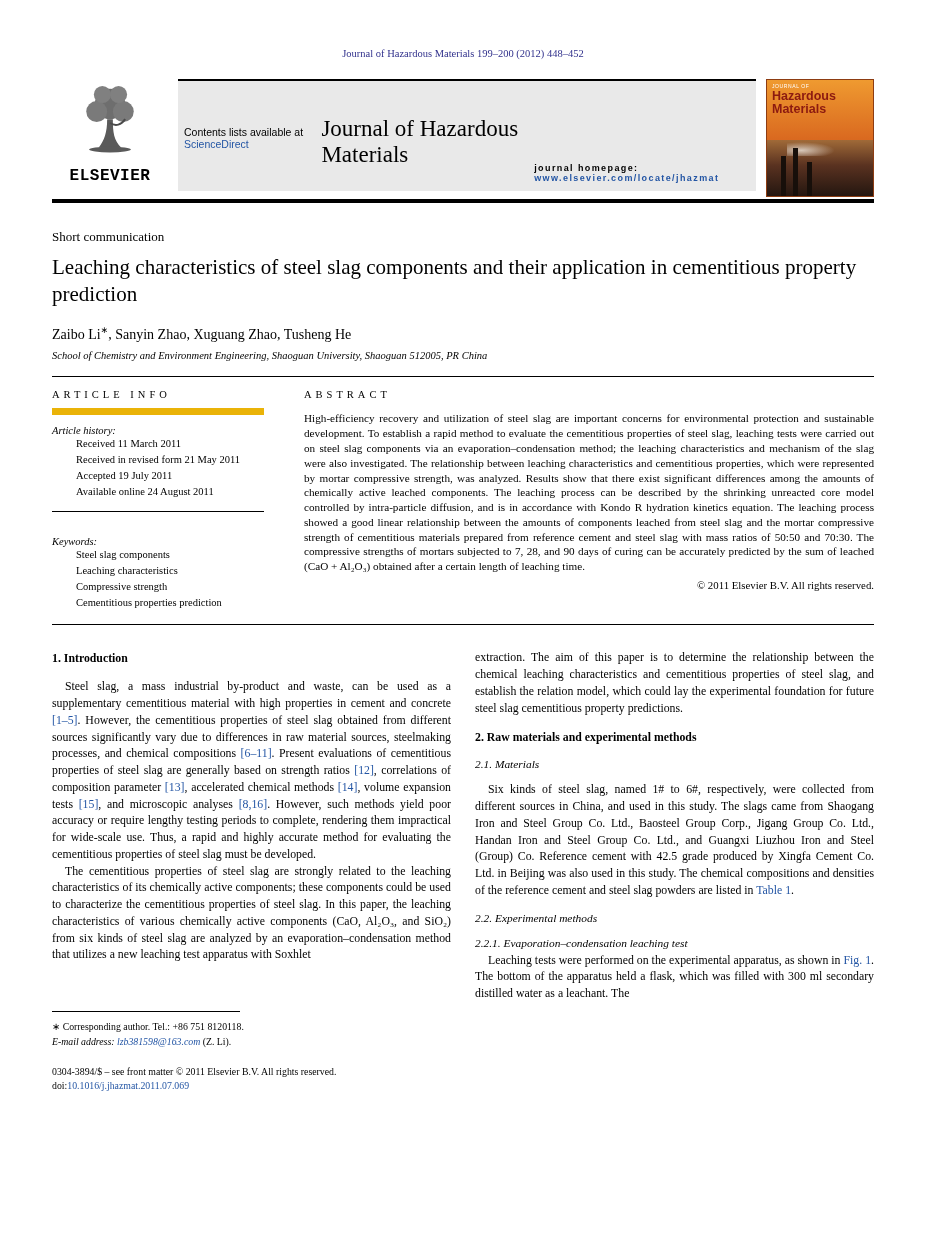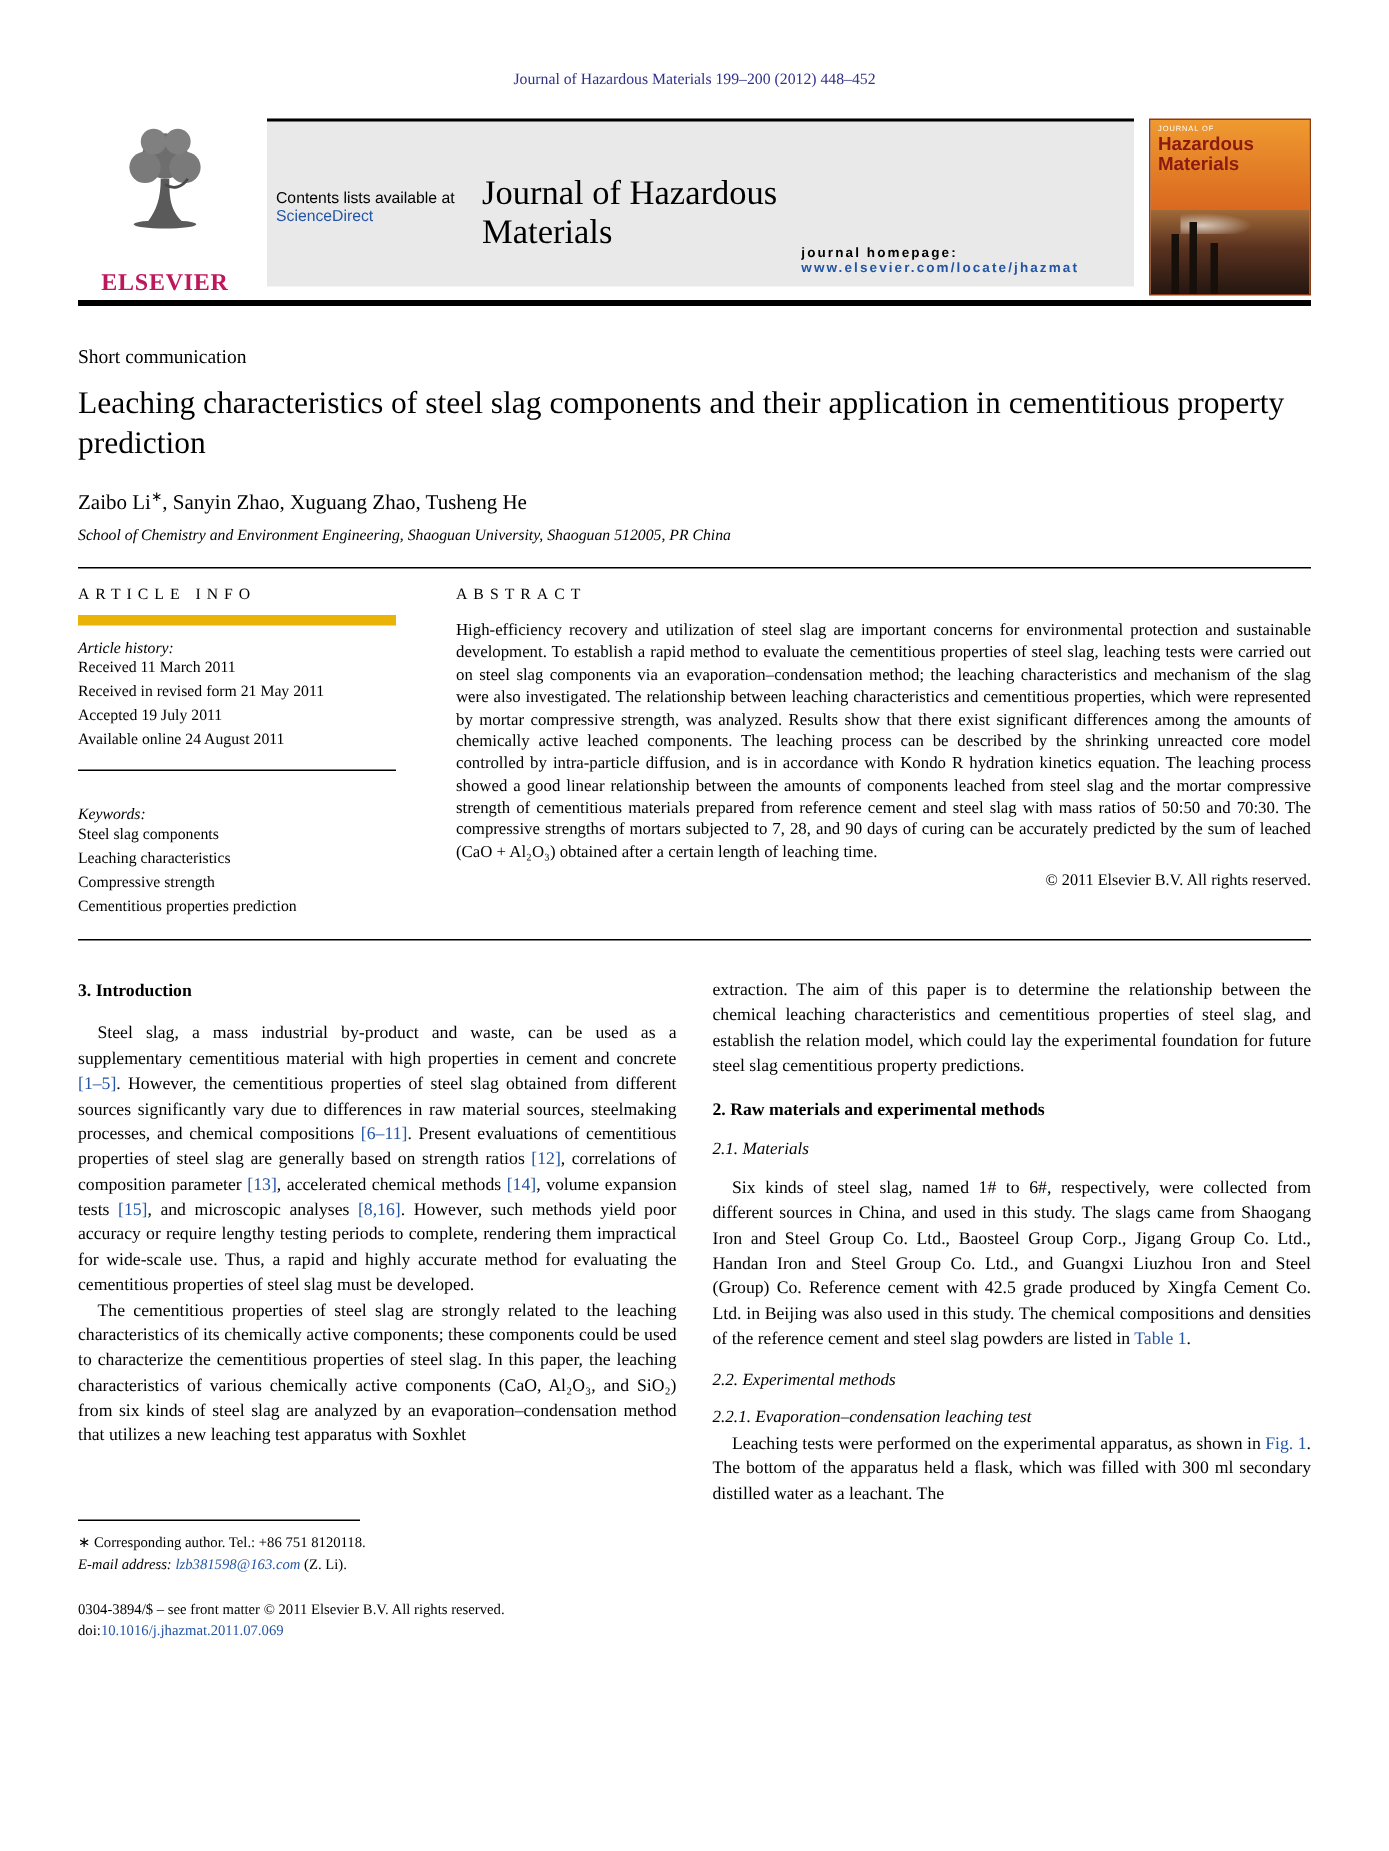--- a/index.html
+++ b/index.html
@@ -7,21 +7,21 @@
   .page {
     width:926px; height:1234px; background:#fff; margin:0 auto;
     font-family:"Liberation Serif", serif; color:#000;
     padding:0 52px; overflow:hidden; position:relative;
   }
   .journal-ref { padding-top:48px; text-align:center; font-size:10.5px; color:#31318c; }
 
   .header-row { display:flex; margin-top:20px; align-items:flex-start; }
   .logo-box { width:116px; display:flex; flex-direction:column; align-items:center; padding-top:2px; }
   .logo-box svg { width:76px; height:82px; }
-  .elsevier-word { font-size:16px; font-weight:bold; color:#be185d; letter-spacing:0.5px; margin-top:17px; }
+  .elsevier-word { font-size:16px; font-weight:bold; color:#000000; letter-spacing:0.5px; margin-top:4px;font-family:Liberation Mono, monospace; }
 
   .center-box {
     flex:1; background:#e9e9e9; border-top:2px solid #000; margin:0 10px;
     display:flex; align-items:center; padding:9px 6px 6px; height:112px;
   }
   .contents-line { font-family:"Liberation Sans", sans-serif; font-size:10.5px; }
   .header-title { font-size:23px; margin-top:8px; }
   .homepage-line { font-family:"Liberation Sans", sans-serif; font-size:9px; font-weight:bold; letter-spacing:1.4px; margin-top:auto; padding-bottom:2px; }
 
   .cover-box { width:108px; height:118px; position:relative; overflow:hidden;
@@ -43,21 +43,21 @@
   .paper-title { margin-top:9px; font-size:21px; line-height:1.28; font-weight:normal; }
   .authors { margin-top:17px; font-size:14px; }
   .affiliation { margin-top:8px; font-size:10.5px; font-style:italic; }
 
   .info-section { margin-top:15px; border-top:1px solid #000; border-bottom:1px solid #000; padding:12px 0 14px; display:flex; }
   .info-col { width:212px; flex:none; }
   .abs-col { flex:1; margin-left:40px; min-width:0; }
   .block-heading { font-size:10.5px; letter-spacing:4px; text-transform:uppercase; }
   .info-col .block-heading { border-bottom:7px solid #eab308; padding-bottom:8px; }
   .info-label { font-style:italic; font-size:10.5px; margin-top:10px; }
-  .info-line { font-size:10.5px; line-height:1.5; }
+  .info-line { font-size:10.5px; line-height:1.5;margin-left:24px; }
   .keywords-block { border-top:1px solid #000; margin-top:12px; padding-top:24px; }
   .abs-text { margin-top:11px; font-size:11.2px; line-height:1.32; text-align:justify; }
   .abs-copyright { text-align:right; font-size:10.8px; margin-top:5px; }
 
   .body-cols { display:flex; gap:24px; margin-top:24px; }
   .col { flex:1; min-width:0; }
   .body-p { font-size:11.8px; line-height:1.42; text-align:justify; }
   .indent { text-indent:13px; }
   .sec-h { font-size:11.8px; font-weight:bold; margin:2px 0 12px; }
   .sec-h2 { font-size:11.8px; font-weight:bold; margin:14px 0 12px; }
@@ -149,21 +149,21 @@
     <div class="abs-col">
       <div class="block-heading">abstract</div>
       <div class="abs-text">High-efficiency recovery and utilization of steel slag are important concerns for environmental protection and sustainable development. To establish a rapid method to evaluate the cementitious properties of steel slag, leaching tests were carried out on steel slag components via an evaporation–condensation method; the leaching characteristics and mechanism of the slag were also investigated. The relationship between leaching characteristics and cementitious properties, which were represented by mortar compressive strength, was analyzed. Results show that there exist significant differences among the amounts of chemically active leached components. The leaching process can be described by the shrinking unreacted core model controlled by intra-particle diffusion, and is in accordance with Kondo R hydration kinetics equation. The leaching process showed a good linear relationship between the amounts of components leached from steel slag and the mortar compressive strength of cementitious materials prepared from reference cement and steel slag with mass ratios of 50:50 and 70:30. The compressive strengths of mortars subjected to 7, 28, and 90 days of curing can be accurately predicted by the sum of leached (CaO + Al₂O₃) obtained after a certain length of leaching time.</div>
       <div class="abs-copyright">© 2011 Elsevier B.V. All rights reserved.</div>
     </div>
   </div>
 
   <div class="body-cols">
 
     <div class="col">
-      <div class="sec-h">3. Introduction</div>
+      <div class="sec-h">1. Introduction</div>
       <p class="body-p indent"><span>Steel slag, a mass industrial by-product and waste, can be used as a supplementary cementitious material with high properties in cement and concrete </span><span class="link">[1–5]</span><span>. However, the cementitious properties of steel slag obtained from different sources significantly vary due to differences in raw material sources, steelmaking processes, and chemical compositions </span><span class="link">[6–11]</span><span>. Present evaluations of cementitious properties of steel slag are generally based on strength ratios </span><span class="link">[12]</span><span>, correlations of composition parameter </span><span class="link">[13]</span><span>, accelerated chemical methods </span><span class="link">[14]</span><span>, volume expansion tests </span><span class="link">[15]</span><span>, and microscopic analyses </span><span class="link">[8,16]</span><span>. However, such methods yield poor accuracy or require lengthy testing periods to complete, rendering them impractical for wide-scale use. Thus, a rapid and highly accurate method for evaluating the cementitious properties of steel slag must be developed.</span></p>
       <p class="body-p indent">The cementitious properties of steel slag are strongly related to the leaching characteristics of its chemically active components; these components could be used to characterize the cementitious properties of steel slag. In this paper, the leaching characteristics of various chemically active components (CaO, Al₂O₃, and SiO₂) from six kinds of steel slag are analyzed by an evaporation–condensation method that utilizes a new leaching test apparatus with Soxhlet</p>
 
       <div class="footnote">
         <div class="fn-rule"></div>
         <div class="fn-text">∗ Corresponding author. Tel.: +86 751 8120118.</div>
         <div class="fn-text"><span class="italic">E-mail address: </span><span class="link italic">lzb381598@163.com</span><span> (Z. Li).</span></div>
       </div>
 
       <div class="issn-block">

